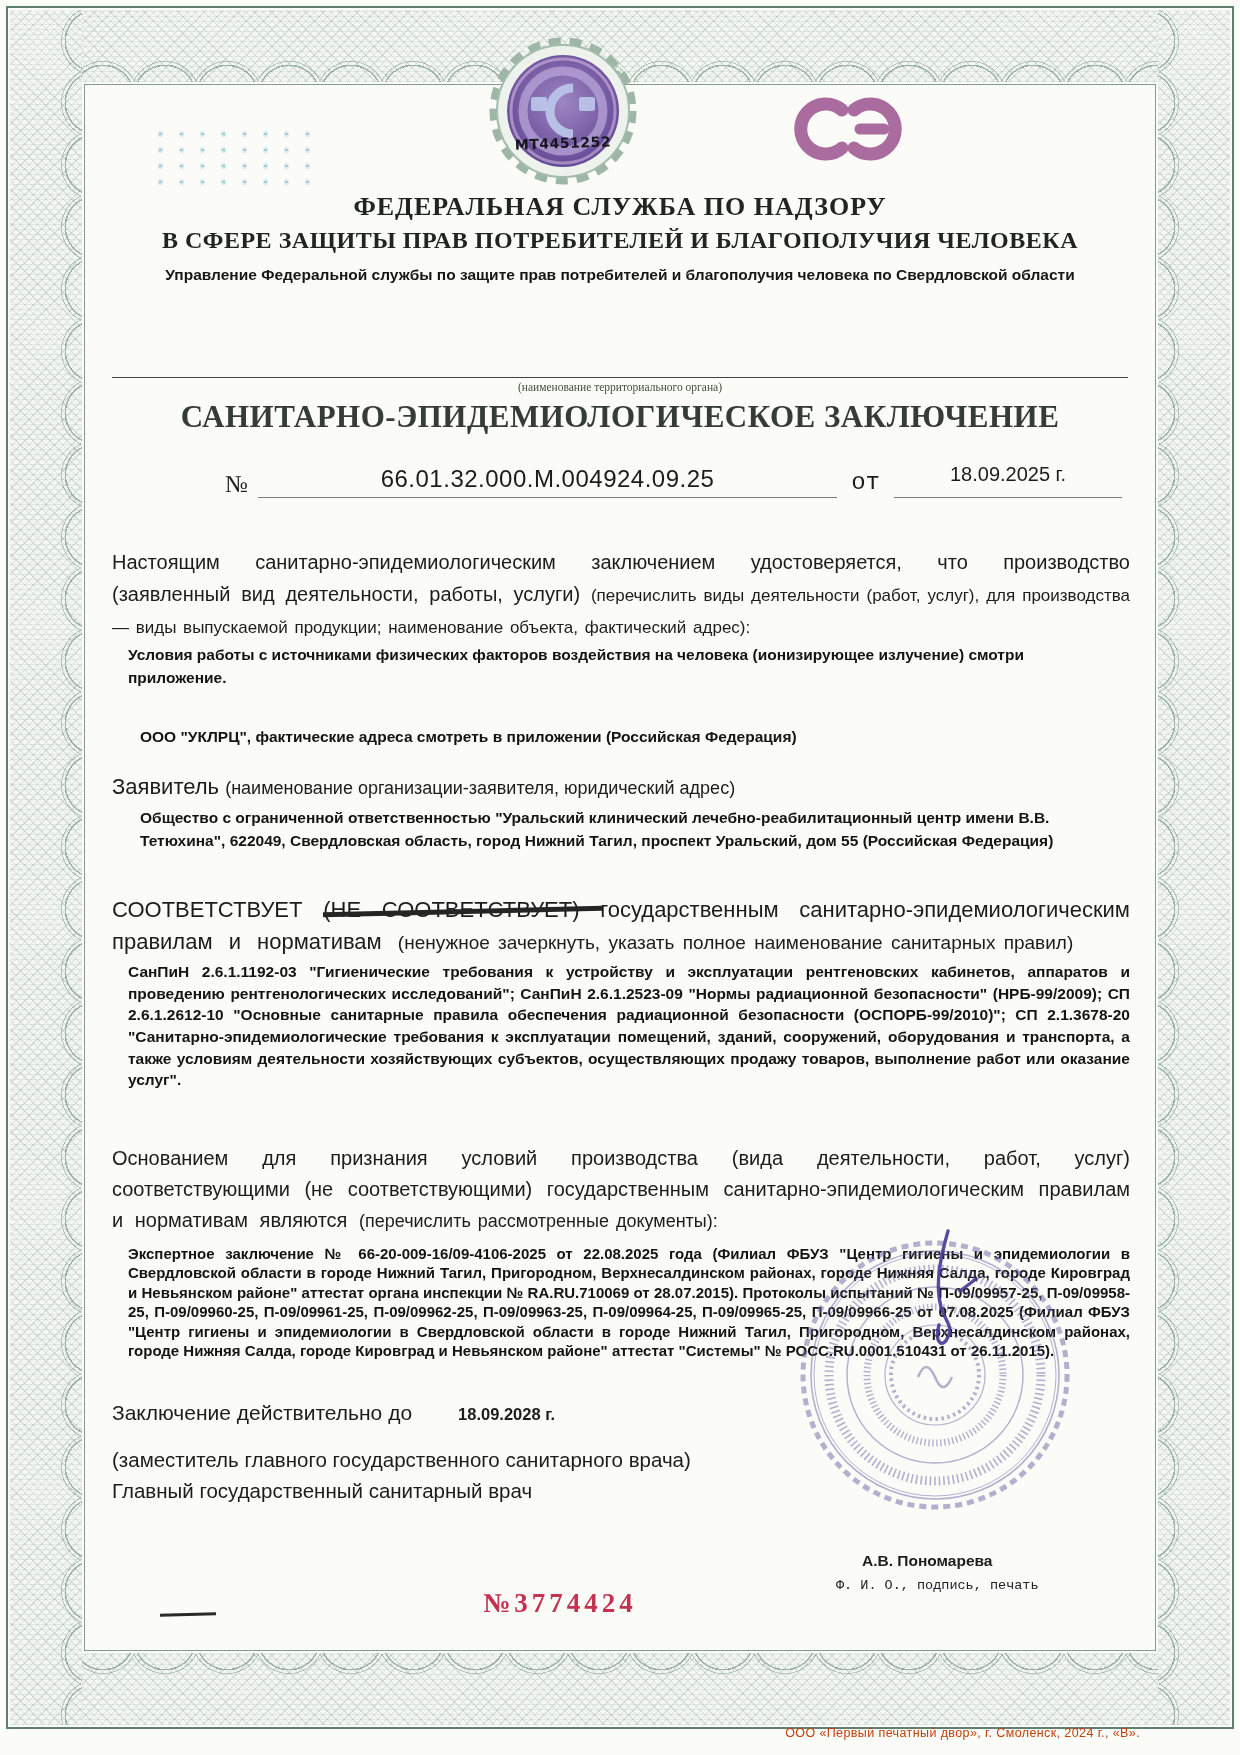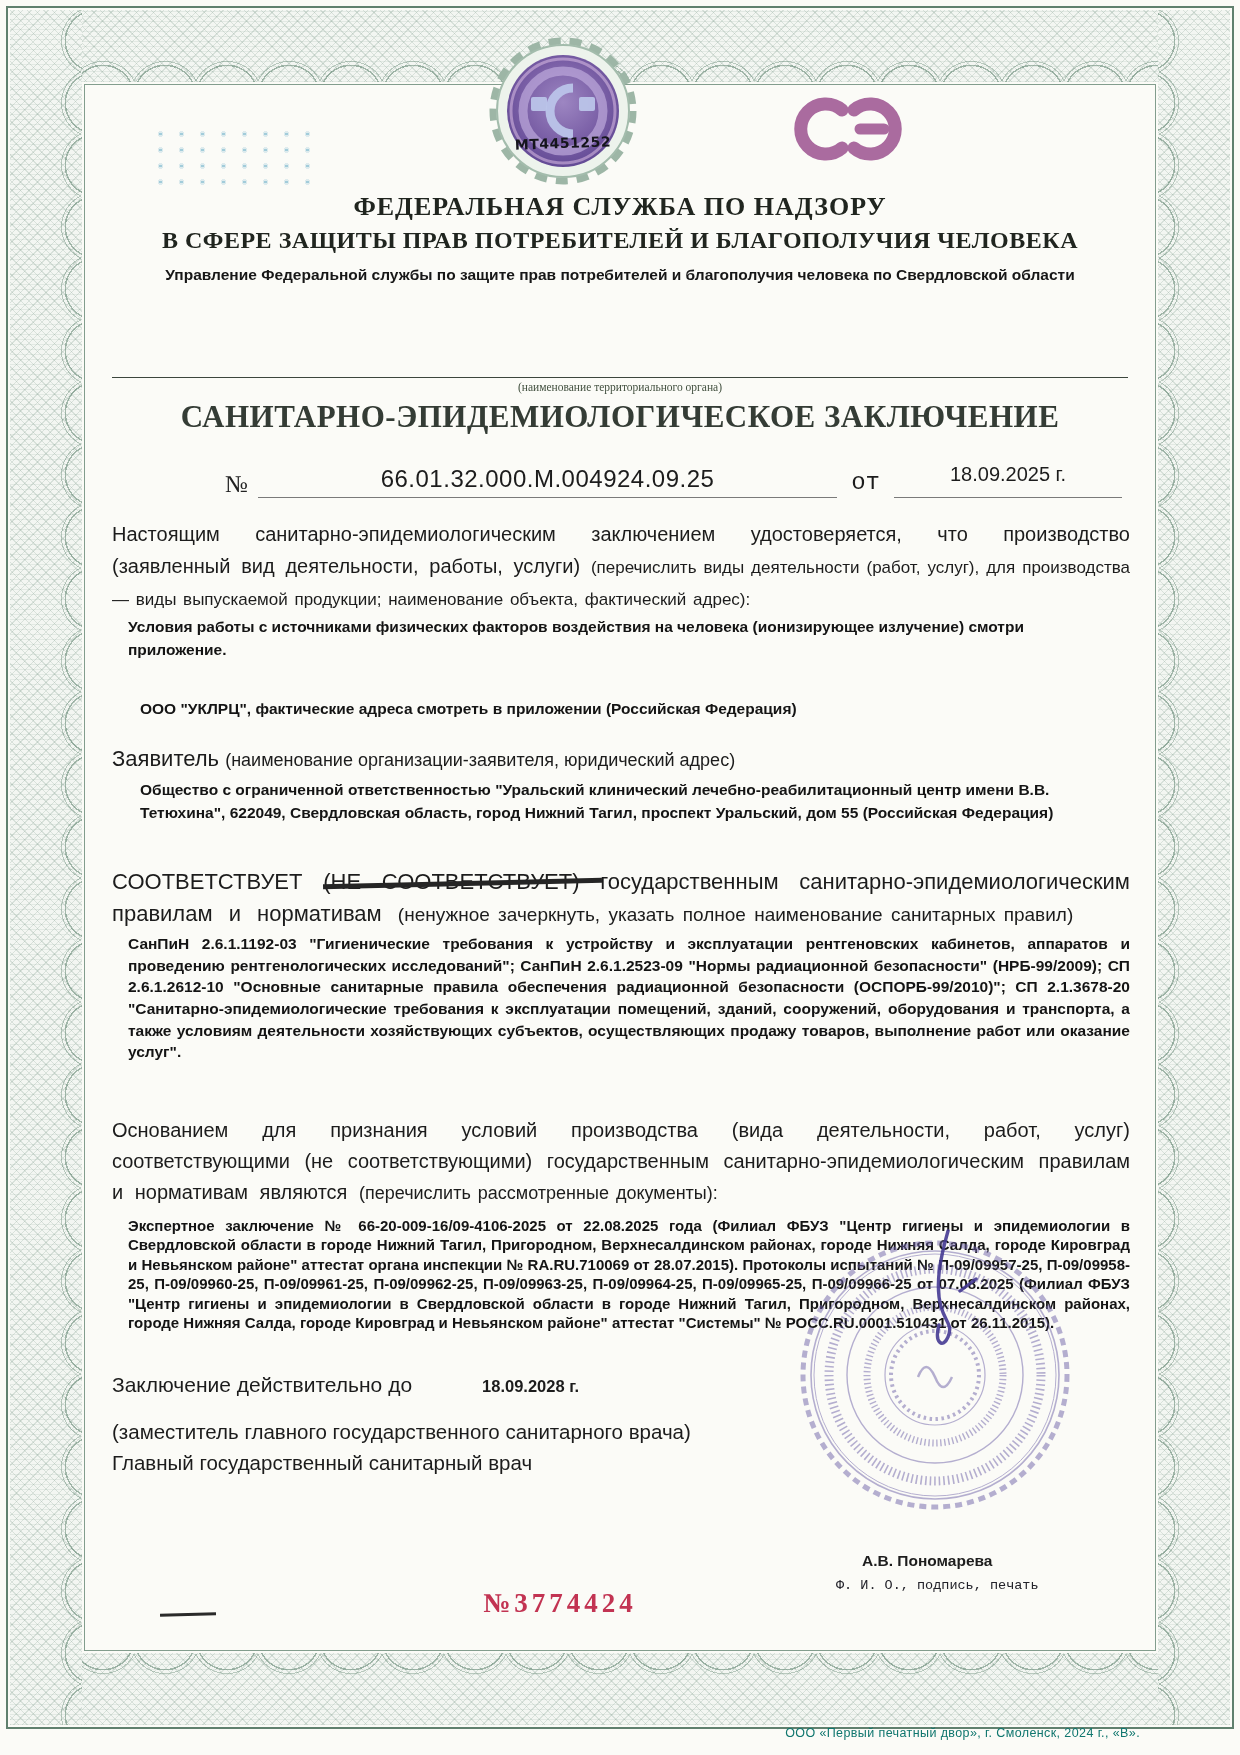--- a/index.html
+++ b/index.html
@@ -38,47 +38,47 @@
   .doc-title{position:absolute;left:40px;right:40px;top:399px;text-align:center;
     font-family:"Liberation Serif",serif;font-weight:bold;font-size:31px;color:#343c35;letter-spacing:.5px;}
   
   .numrow{position:absolute;left:225px;right:118px;top:462px;display:flex;align-items:flex-end;height:36px;}
   .no-sign{font-family:"Liberation Serif",serif;font-size:24px;color:#222;margin-right:10px;}
   .uline{border-bottom:1.5px solid #7a7a7a;text-align:center;}
   .u1{flex:1;font-size:24px;letter-spacing:.5px;padding-bottom:4px;}
   .ot{font-family:Liberation Mono, monospace;font-size:24px;margin:0 14px 2px;}
   .u2{width:228px;font-size:20px;padding-bottom:11px;}
   
-  .content{position:absolute;left:112px;top:518px;width:1018px;}
+  .content{position:absolute;left:112px;top:546px;width:1018px;}
   .p-big{font-size:20px;line-height:1.6;text-align:justify;word-spacing:5px;}
   .p-big .sm{font-size:17px;word-spacing:2px;}
   .note{margin:2px 12px 0 16px;font-size:15.5px;line-height:1.48;font-weight:bold;color:#141414;}
   .objline{margin:38px 0 0 28px;font-size:15.5px;font-weight:bold;color:#141414;}
   .app-label{margin-top:28px;font-size:22px;}
   .app-label .sm{font-size:18px;}
   .app-text{margin:6px 0 0 28px;font-size:15.5px;line-height:1.5;font-weight:bold;color:#141414;}
   .conf{margin-top:42px;font-size:22px;line-height:1.42;text-align:justify;word-spacing:10px;}
   .conf .sm{font-size:19px;word-spacing:3px;}
   .strike{position:relative;white-space:nowrap;}
   .strike::after{content:"";position:absolute;left:-3%;right:-9%;top:46%;height:4.5px;background:#252525;transform:rotate(-1.3deg);}
   .regs{margin:4px 0 0 16px;font-size:15.5px;line-height:1.4;font-weight:bold;color:#141414;text-align:justify;}
   .basis{margin-top:52px;font-size:20px;line-height:1.55;text-align:justify;word-spacing:6px;}
   .basis .sm{font-size:18px;word-spacing:2px;}
   .docs{margin:8px 0 0 16px;font-size:15px;line-height:1.3;font-weight:bold;color:#141414;text-align:justify;}
   .validity{margin-top:40px;font-size:21px;}
-  .validity .vdate{font-size:16.5px;margin-left:70px;font-weight:bold;}
+  .validity .vdate{font-size:16.5px;margin-left:46px;font-weight:bold;}
   .signatory{margin-top:20px;font-size:20.5px;line-height:1.5;}
   .udash{position:absolute;left:160px;top:1613px;width:56px;height:2.5px;background:#2a2a2a;transform:rotate(-1.5deg);}
   
   .stamp{position:absolute;left:790px;top:1225px;width:290px;height:290px;}
   .sig-name{position:absolute;left:862px;top:1552px;width:180px;font-size:15.5px;font-weight:bold;color:#1d1d1d;z-index:6;}
   .sig-cap{position:absolute;left:836px;top:1578px;width:220px;font-size:13.5px;color:#22222a;z-index:6;font-family:Liberation Mono, monospace;}
   .serial{position:absolute;left:0;right:120px;top:1588px;text-align:center;z-index:7;
     font-family:"Liberation Serif",serif;font-weight:bold;font-size:27px;letter-spacing:4px;color:#c23352;}
-  .footer{position:absolute;right:100px;top:1726px;font-size:12.5px;color:#0f766e;letter-spacing:.4px;}
+  .footer{position:absolute;right:100px;top:1726px;font-size:12.5px;color:#c2410c;letter-spacing:.4px;}
 </style>
 </head>
 <body>
 
 <div class="page">
 
   <div class="outerline"></div>
   <div class="band bt"></div>
   <div class="band bb"></div>
   <div class="band bl"></div>

